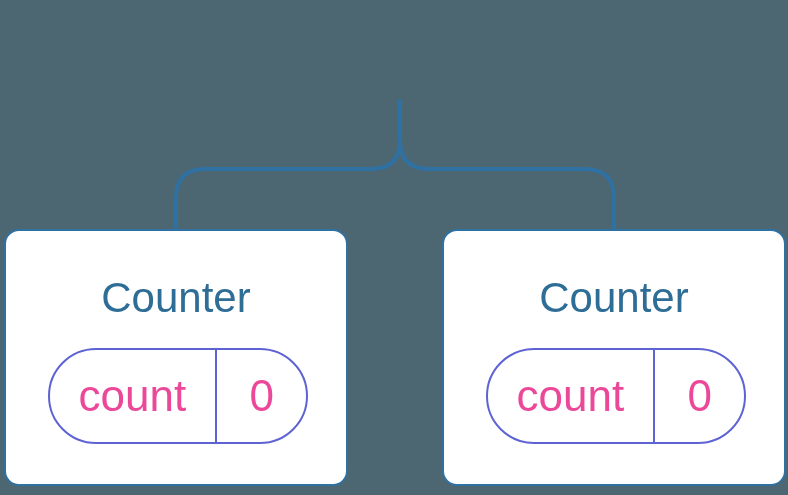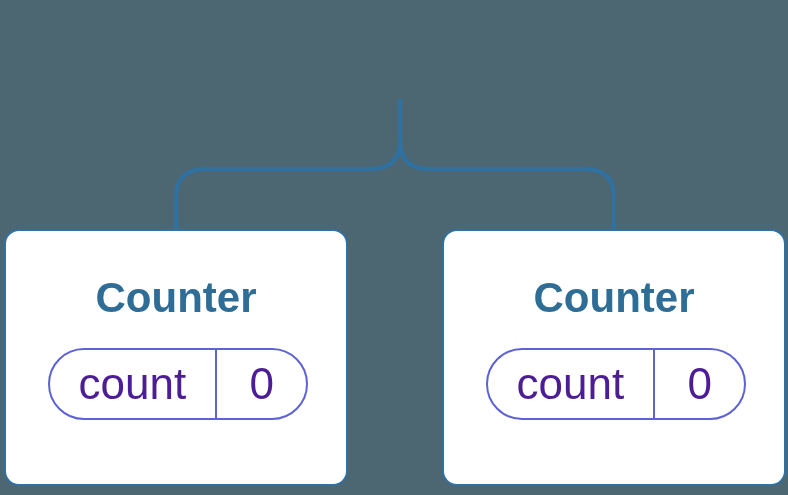--- a/index.html
+++ b/index.html
@@ -35,33 +35,33 @@
     border: 2.5px solid #2f71a2;
     border-radius: 15px;
     box-sizing: border-box;
   }
   .card-left  { left: 4px; }
   .card-right { left: 442px; }
   .card-title {
     position: absolute;
     top: 44px; left: 0; right: 0;
     text-align: center;
-    font-size: 42px; font-weight: 700;
+    font-size: 42px; font-weight: 400;
     line-height: 1.1;
     color: #2e6d96;
   }
   .state-pill {
     position: absolute;
     top: 117px; left: 42px;
-    width: 260px; height: 72px;
+    width: 260px; height: 96px;
     border: 2.5px solid #5e63d3;
     border-radius: 50px;
     box-sizing: border-box;
     display: flex;
-    color: #4c1d95;
+    color: #ec4899;
     font-size: 44px;
     overflow: hidden;
   }
   .state-key {
     flex: 65 0 0;
     display: flex; align-items: center; justify-content: center;
   }
   .state-divider {
     flex: 0 0 auto;
     width: 2.5px;

